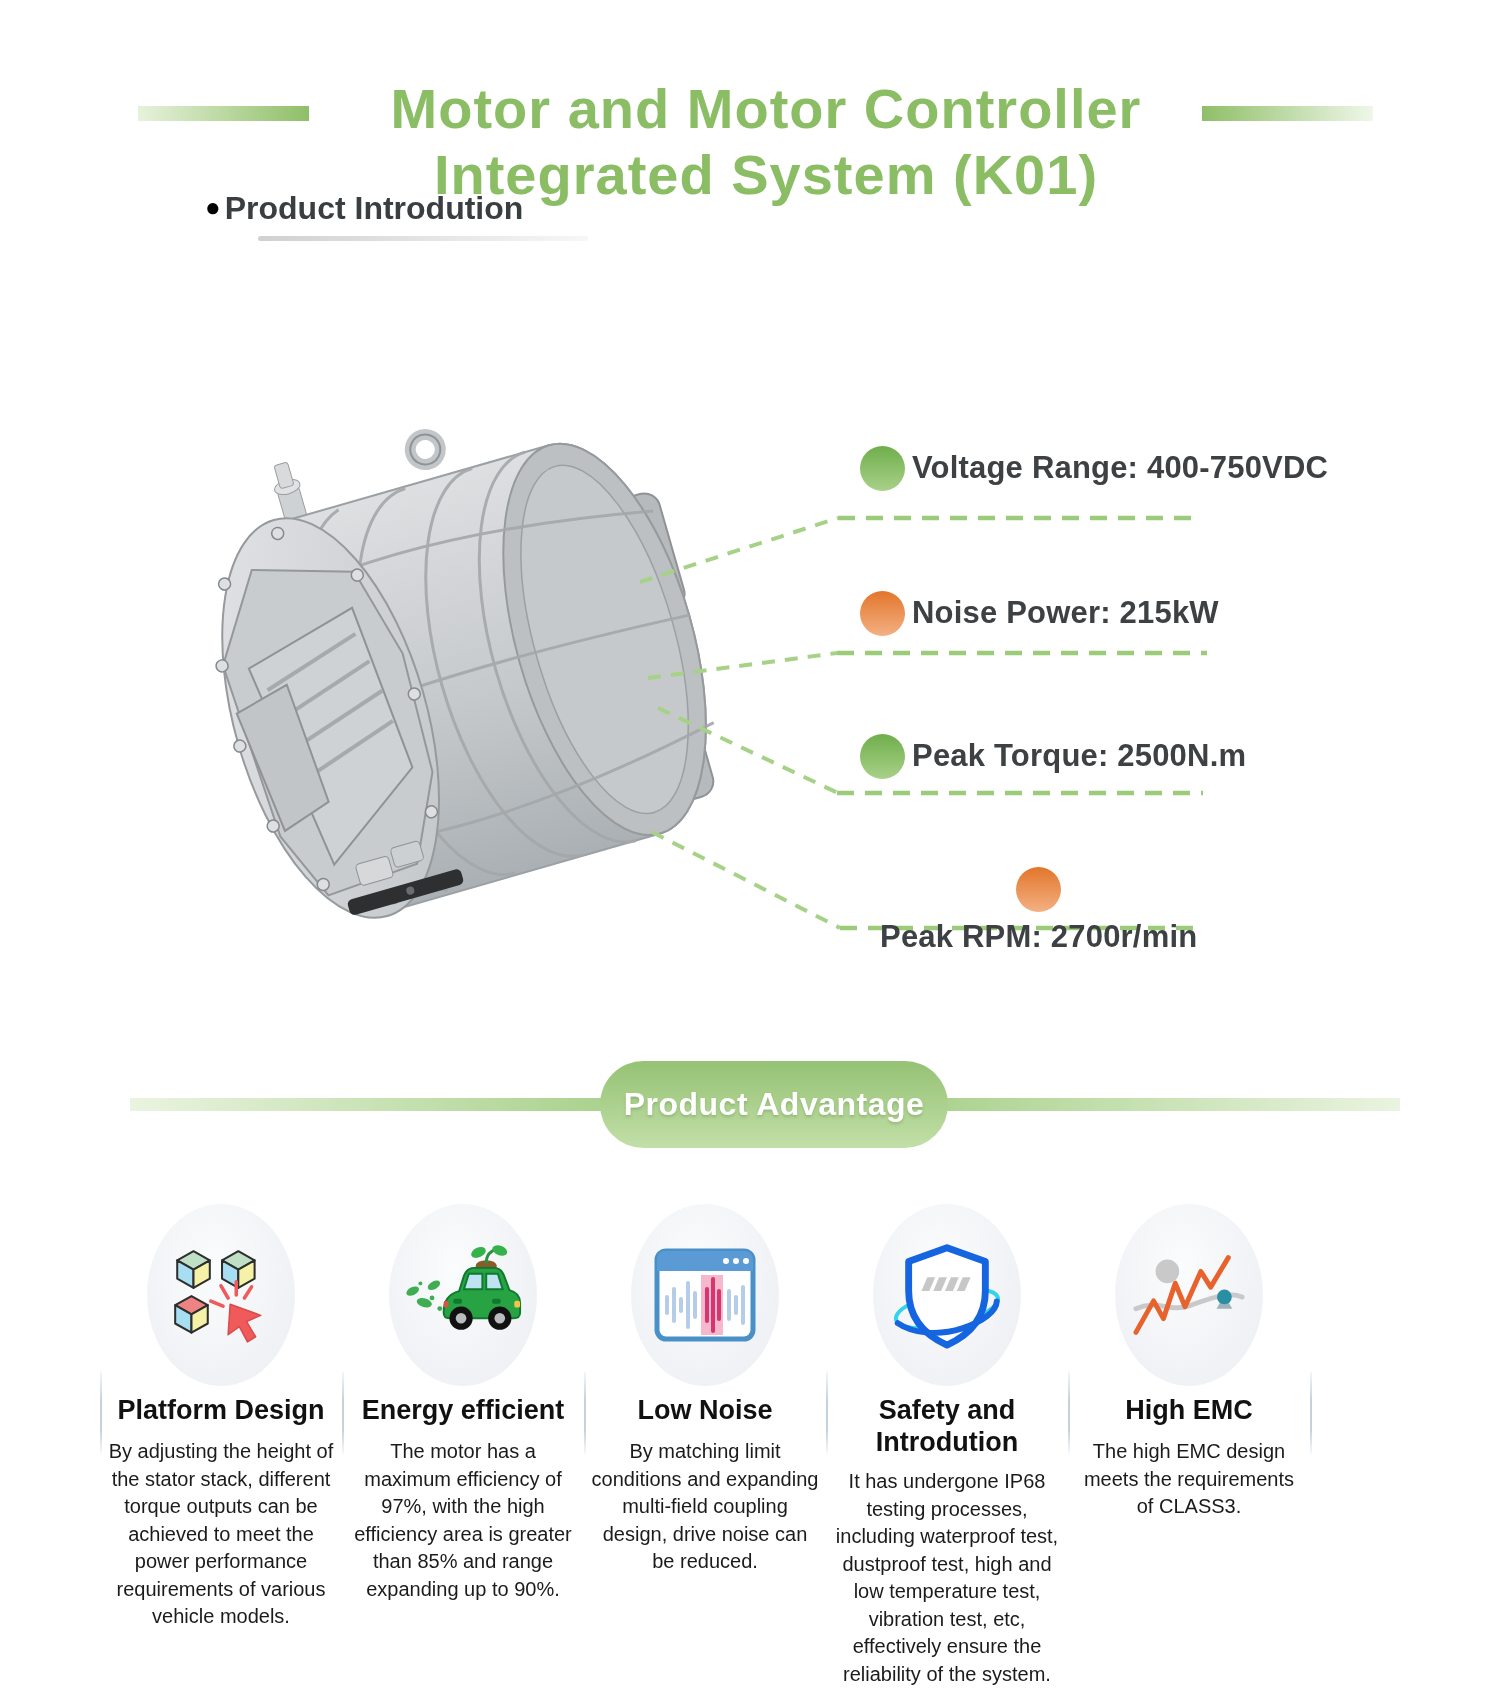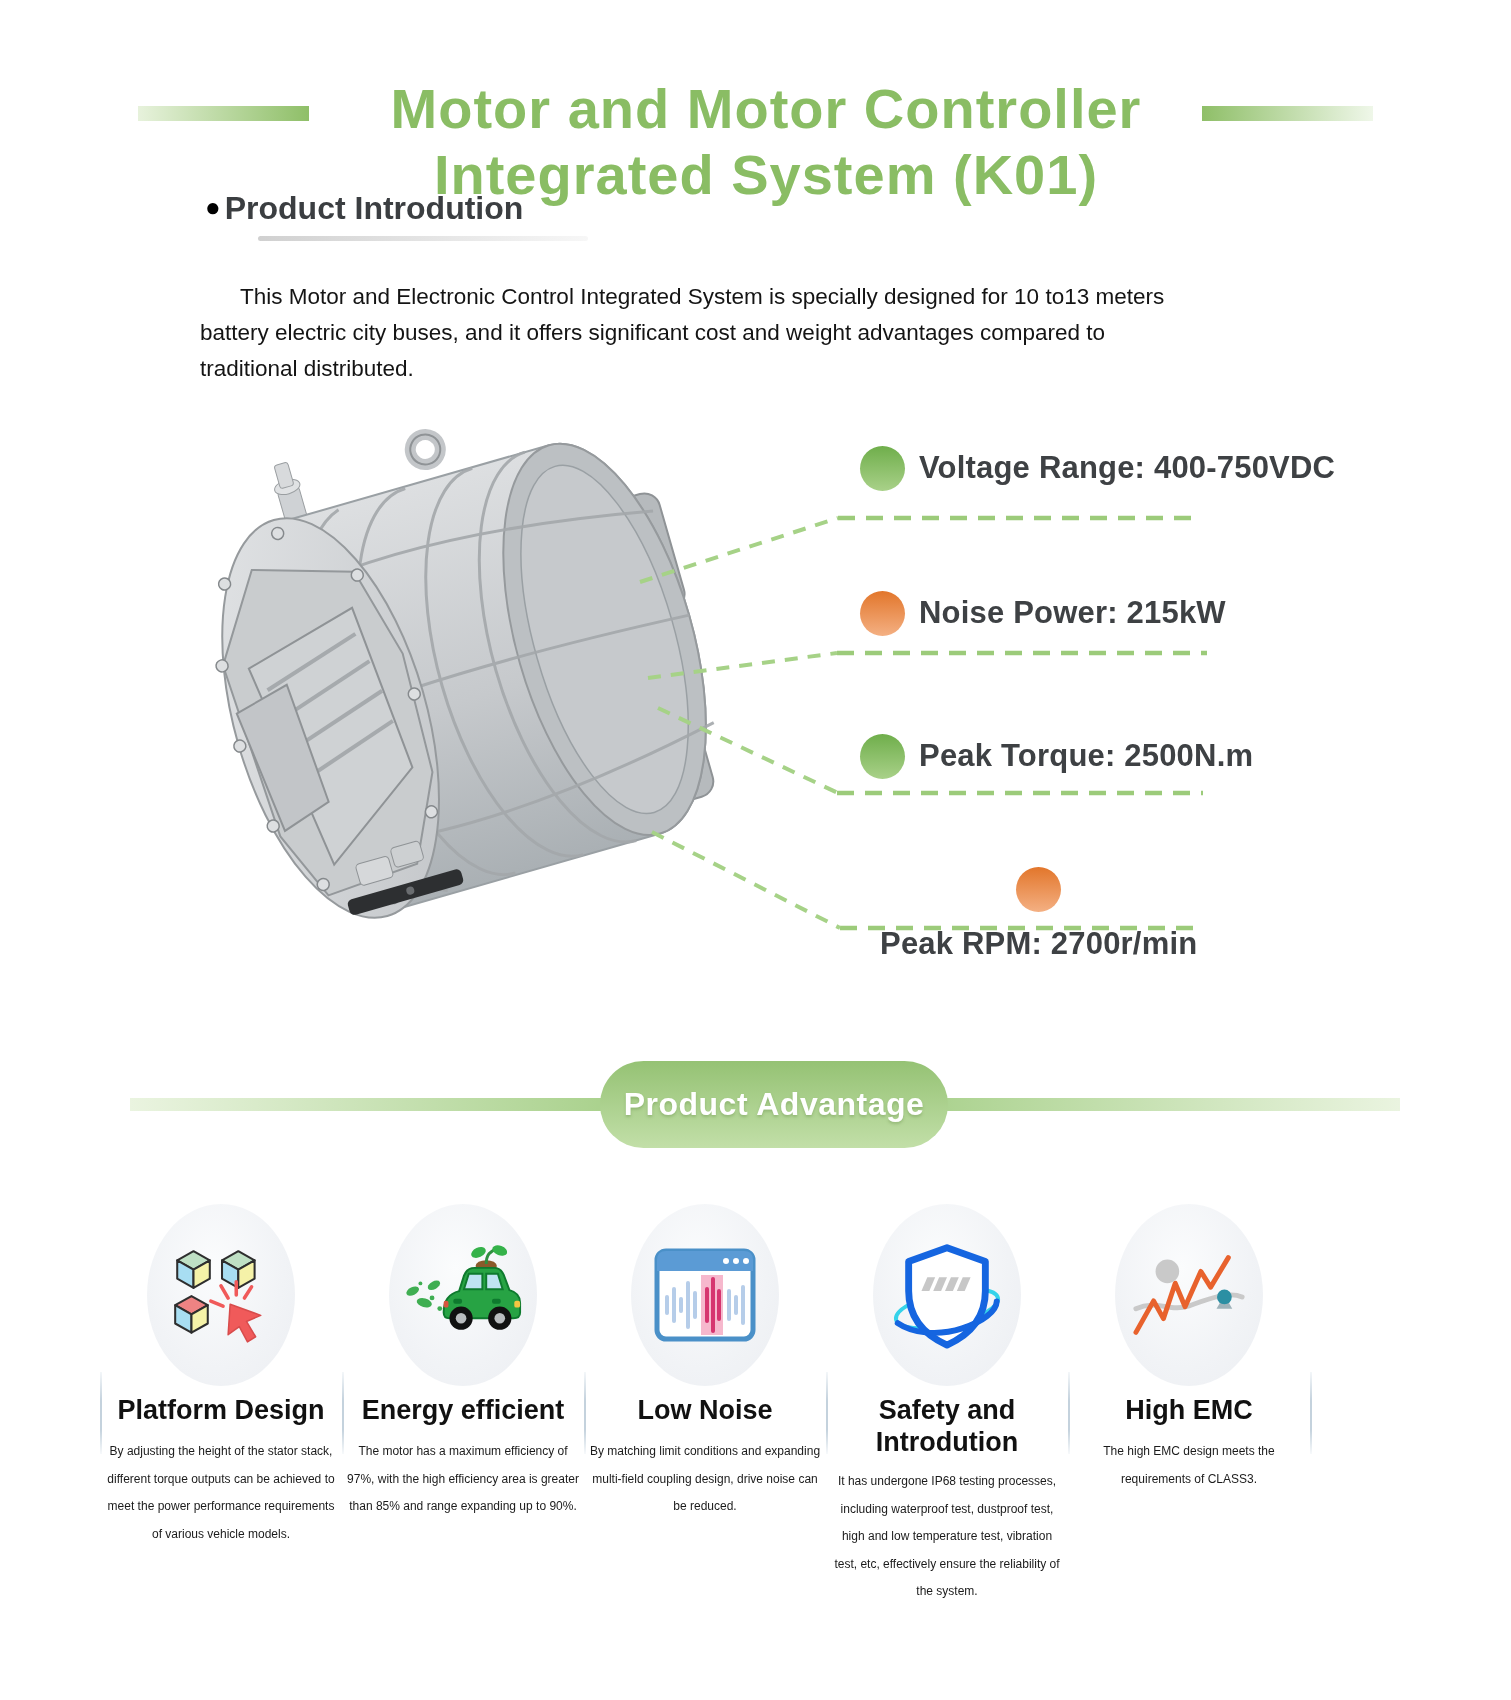--- a/index.html
+++ b/index.html
@@ -19,21 +19,21 @@
   .intro-heading .bullet{font-size:26px;vertical-align:3px;margin-right:4px;color:#000;}
   .intro-underline{position:absolute;left:258px;top:236px;width:330px;height:5px;
          background:linear-gradient(90deg,rgba(170,170,170,.55),rgba(200,200,200,.15));border-radius:3px;}
   .intro-body{position:absolute;left:200px;top:256px;width:1000px;font-size:22.5px;line-height:36px;
          color:#141414;text-indent:40px;}
 
   
   .motor-wrap{position:absolute;left:140px;top:428px;width:660px;height:505px;}
   .connectors{position:absolute;left:600px;top:440px;width:620px;height:560px;}
 
-  .spec-row{position:absolute;display:flex;align-items:center;gap:14px;height:46px;}
+  .spec-row{position:absolute;display:flex;align-items:center;gap:7px;height:46px;}
   .dot{width:45px;height:45px;border-radius:50%;flex:0 0 auto;}
   .dot-green{background:linear-gradient(180deg,#6fae4b,#a9d189);}
   .dot-orange{background:linear-gradient(180deg,#e2762b,#f4b083);}
   .spec-label{font-size:31px;font-weight:bold;color:#3e4144;letter-spacing:.2px;white-space:nowrap;}
   .spec-1{left:860px;top:445px;}
   .spec-2{left:860px;top:590px;}
   .spec-3{left:860px;top:733px;}
   .spec-4{left:880px;top:867px;flex-direction:column;}
 
   
@@ -45,39 +45,38 @@
   .adv-pill .pill-text{color:#ffffff;font-size:32px;font-weight:bold;letter-spacing:.5px;
          text-shadow:0 2px 3px rgba(90,130,60,.35);}
 
   
   .adv-cols{position:absolute;left:100px;top:1200px;width:1311px;display:flex;}
   .adv-col{width:242px;flex:0 0 242px;display:flex;flex-direction:column;align-items:center;text-align:center;}
   .icon-oval{width:148px;height:182px;border-radius:50%;margin-top:4px;
          background:radial-gradient(ellipse at 45% 35%, #fbfcfd 0%, #f1f3f6 60%, #eceef2 100%);
          display:flex;align-items:center;justify-content:center;}
   .adv-title{margin-top:8px;font-size:27px;font-weight:bold;color:#111;line-height:32px;min-height:34px;}
-  .adv-text{margin-top:10px;font-size:12px;line-height:27.5px;color:#1b1b1b;width:232px;}
+  .adv-text{margin-top:10px;font-size:20px;line-height:27.5px;color:#1b1b1b;width:232px;}
   .divider{position:absolute;top:1372px;width:2px;height:82px;
          background:linear-gradient(180deg,rgba(180,200,216,.15),#c4d2dd 35%,#c4d2dd 70%,rgba(180,200,216,.1));}
 </style>
 </head>
 <body>
 
 <div class="page">
 
   <div class="hbar hbar-left"></div>
   <div class="hbar hbar-right"></div>
   <h1 class="title">
     <span>Motor and Motor Controller</span>
     <span>Integrated System (K01)</span>
   </h1>
 
   <div class="intro-heading"><span class="bullet">●</span><span>Product Introdution</span></div>
   <div class="intro-underline"></div>
-  <p class="intro-body">This Motor and Electronic Control Integrated System is specially designed for 10 to13 meters battery electric city buses, and it offers significant cost and weight advantages compared to traditional distributed.</p>
 
   <div class="motor-wrap">
     <svg width="660" height="505" viewBox="0 0 660 505">
       <defs>
         <linearGradient id="bodyGrad" x1="0" y1="0" x2="0" y2="1">
           <stop offset="0" stop-color="#dddfe1"></stop>
             <stop offset="0.55" stop-color="#c6c9cc"></stop>
             <stop offset="1" stop-color="#aab0b4"></stop>
         </linearGradient>
         <linearGradient id="faceGrad" x1="0" y1="0" x2="1" y2="1">

